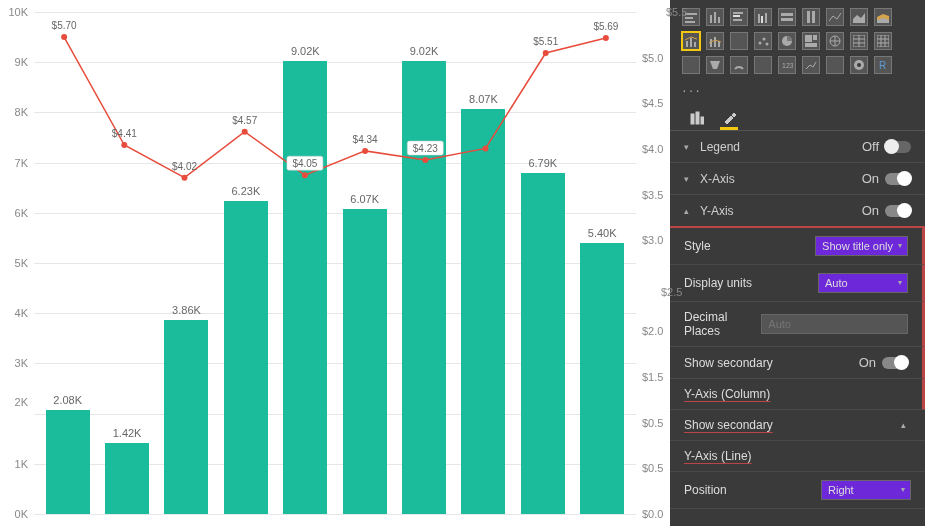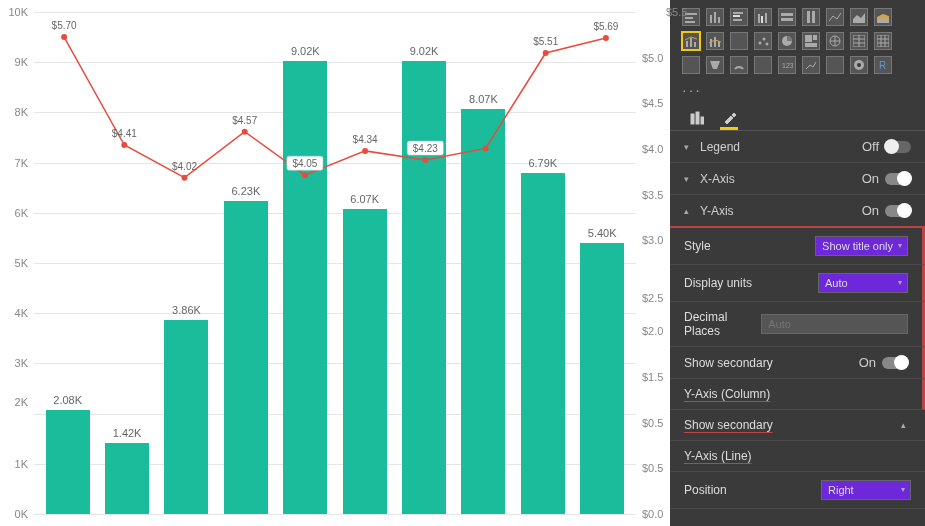--- a/index.html
+++ b/index.html
@@ -70,21 +70,21 @@
         <div class="y-tick-l" style="top: 112.4px;">8K</div>
         <div class="y-tick-l" style="top: 62.2px;">9K</div>
         <div class="y-tick-l" style="top: 12px;">10K</div>
       </div>
     <div class="y-axis-right">
         <div class="y-tick-r" style="top: 514px;">$0.0</div>
         <div class="y-tick-r" style="top: 468.364px;">$0.5</div>
         <div class="y-tick-r" style="top: 422.727px;">$0.5</div>
         <div class="y-tick-r" style="top: 377.091px;">$1.5</div>
         <div class="y-tick-r" style="top: 331.455px;">$2.0</div>
-        <div class="y-tick-r" style="top: 298px;">$2.5</div>
+        <div class="y-tick-r" style="top: 292px; margin-left: 19px;">$2.5</div>
         <div class="y-tick-r" style="top: 240.182px;">$3.0</div>
         <div class="y-tick-r" style="top: 194.545px;">$3.5</div>
         <div class="y-tick-r" style="top: 148.909px;">$4.0</div>
         <div class="y-tick-r" style="top: 103.273px;">$4.5</div>
         <div class="y-tick-r" style="top: 57.6364px;">$5.0</div>
         <div class="y-tick-r" style="top: 12px; margin-left: 24px;">$5.5</div>
       </div>
     <div class="plot">
       <div class="grids">
           <div class="gridline" style="top: 514px;"></div>

